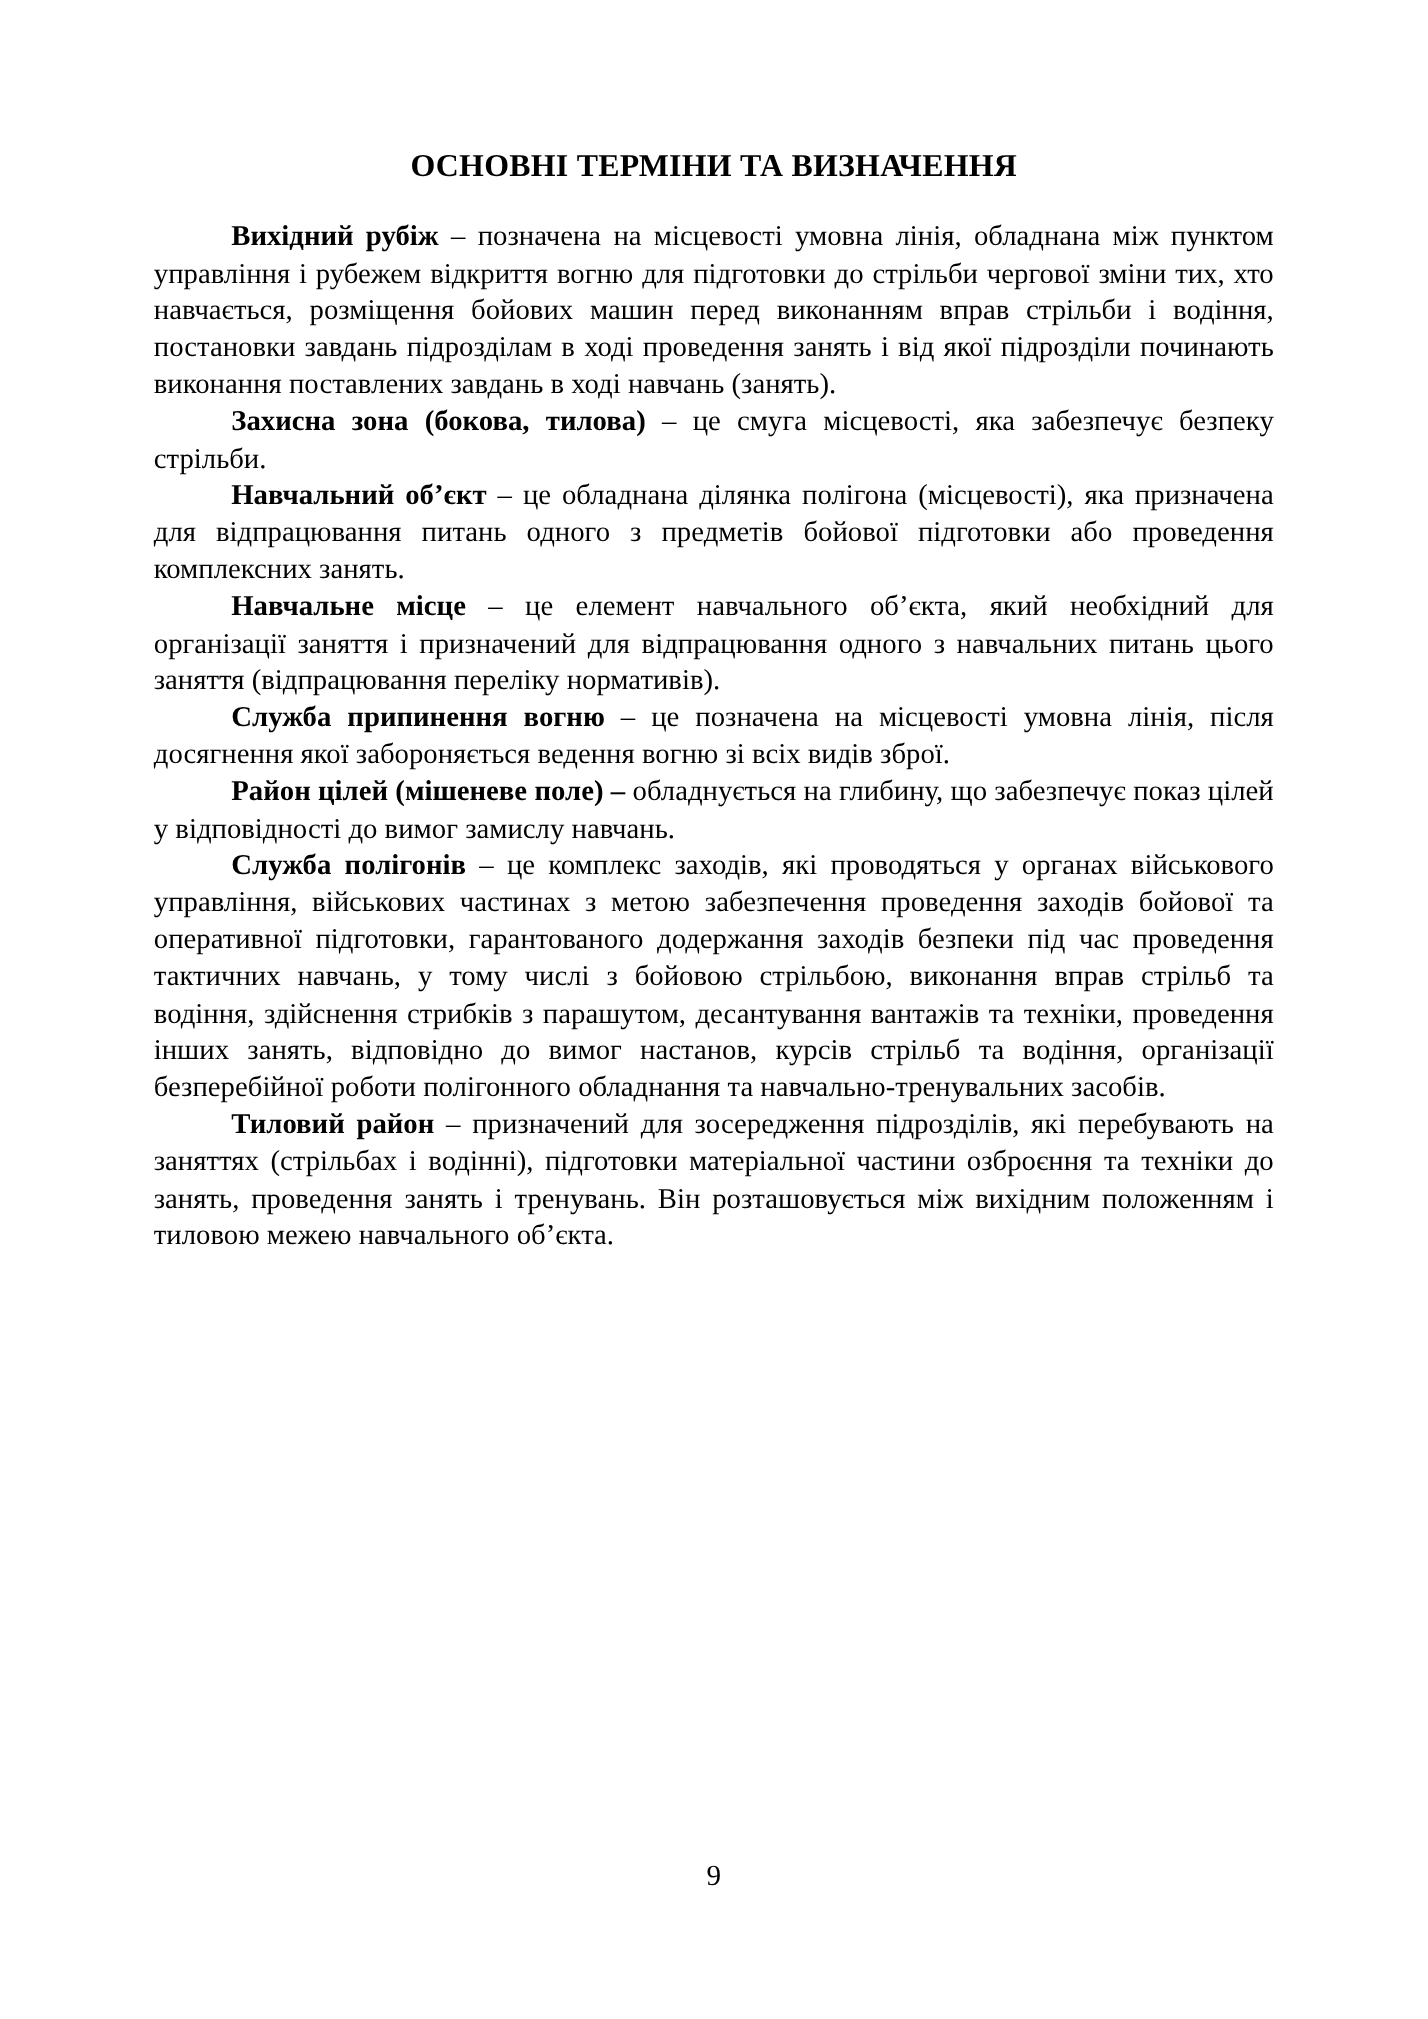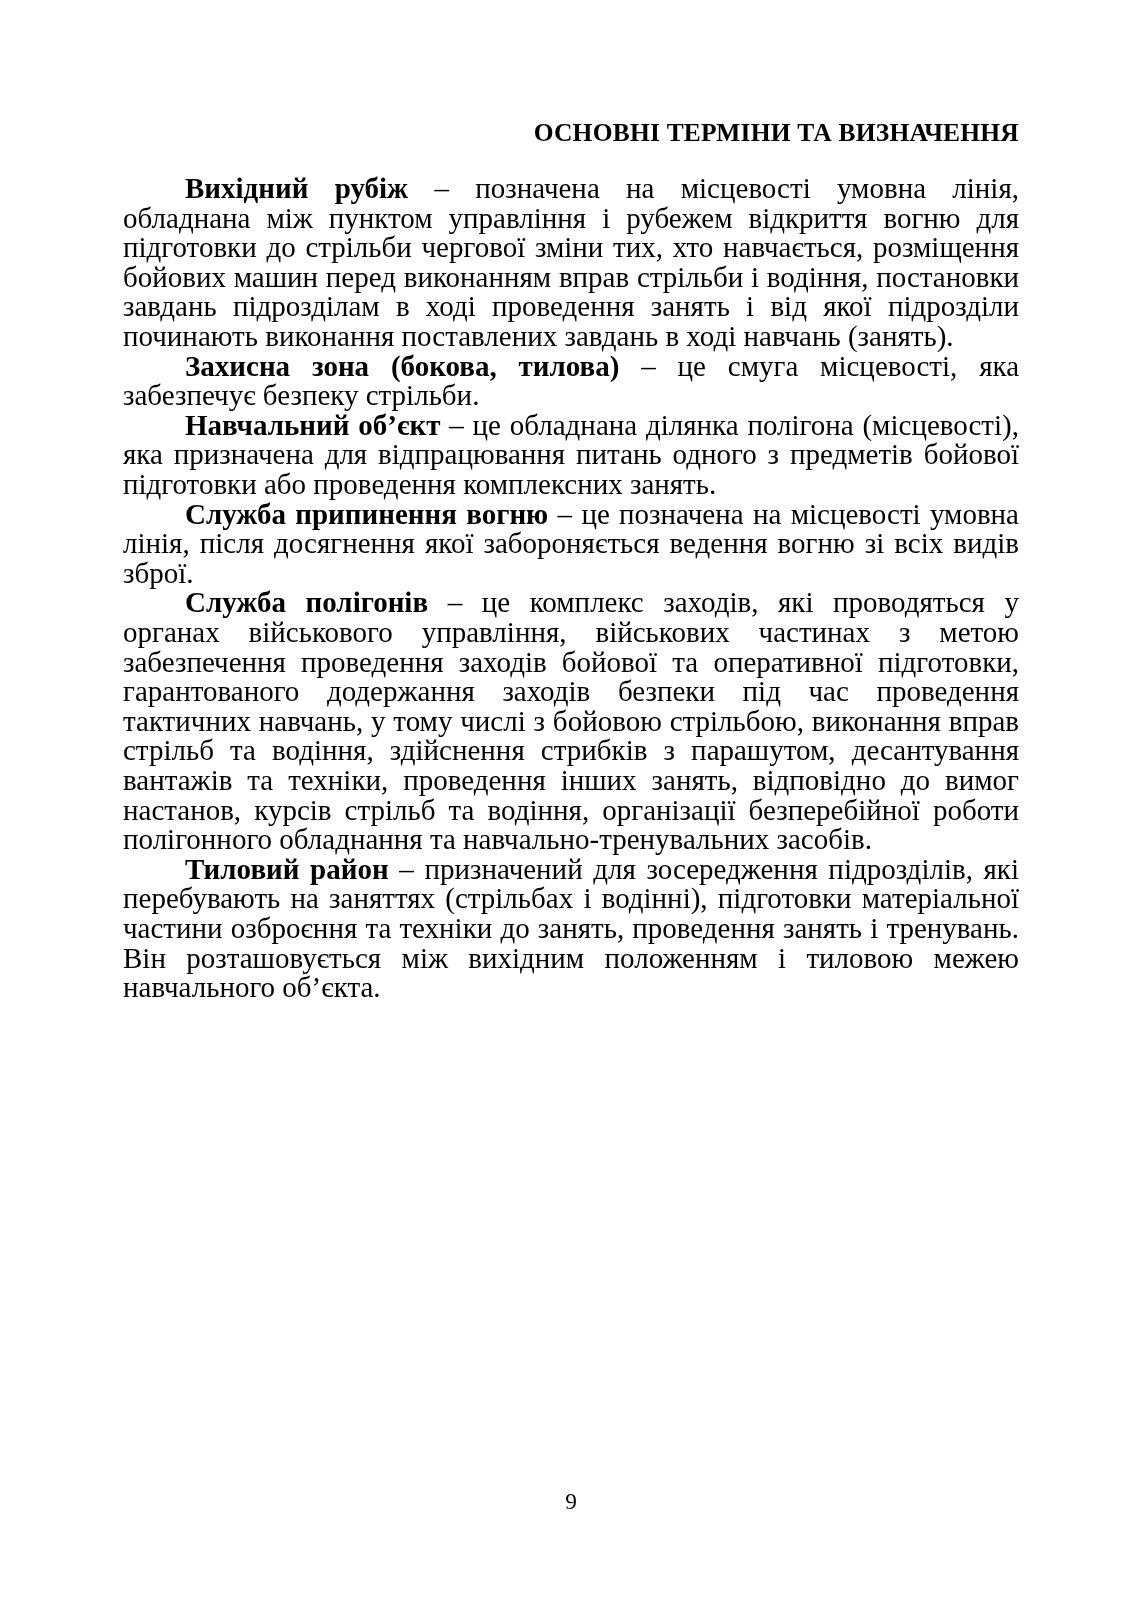--- a/index.html
+++ b/index.html
@@ -27,37 +27,37 @@
   .page-body {
     position: absolute;
     left: 123px;
     top: 0;
     width: 896px;
   }
 
   .doc-title {
     font-size: 25.5px;
     font-weight: bold;
-    text-align: right;
+    text-align: center;
     letter-spacing: 0.2px;
     margin: 0;
     padding-top: 118px;
     line-height: 1.18;
     white-space: nowrap;
   }
 
   .definitions {
     margin: 0;
     padding: 0;
     list-style: none;
     margin-top: 26px;
   }
 
   .definition {
-    font-size: 29px;
+    font-size: 23px;
     line-height: 29.6px;
     text-align: justify;
     text-justify: inter-word;
     text-indent: 62px;
     margin: 0;
     hyphens: none;
   }
 
   .term {
     font-weight: bold;
@@ -89,21 +89,23 @@
 
 <div class="page">
   <div class="page-body">
 
     <h1 class="doc-title">ОСНОВНІ ТЕРМІНИ ТА ВИЗНАЧЕННЯ</h1>
 
     <div class="definitions">
         <p class="definition"><span class="term">Вихідний рубіж</span> <span class="dash">–</span> <span class="body-text">позначена на місцевості умовна лінія, обладнана між пунктом управління і рубежем відкриття вогню для підготовки до стрільби чергової зміни тих, хто навчається, розміщення бойових машин перед виконанням вправ стрільби і водіння, постановки завдань підрозділам в ході проведення занять і від якої підрозділи починають виконання поставлених завдань в ході навчань (занять).</span></p>
         <p class="definition"><span class="term">Захисна зона (бокова, тилова)</span> <span class="dash">–</span> <span class="body-text">це смуга місцевості, яка забезпечує безпеку стрільби.</span></p>
         <p class="definition"><span class="term">Навчальний об’єкт</span> <span class="dash">–</span> <span class="body-text">це обладнана ділянка полігона (місцевості), яка призначена для відпрацювання питань одного з предметів бойової підготовки або проведення комплексних занять.</span></p>
+        <p class="definition"><span class="term">Навчальне місце</span> <span class="dash">–</span> <span class="body-text">це елемент навчального об’єкта, який необхідний для організації заняття і призначений для відпрацювання одного з навчальних питань цього заняття (відпрацювання переліку нормативів).</span></p>
         <p class="definition"><span class="term">Служба припинення вогню</span> <span class="dash">–</span> <span class="body-text">це позначена на місцевості умовна лінія, після досягнення якої забороняється ведення вогню зі всіх видів зброї.</span></p>
+        <p class="definition"><span class="term">Район цілей (мішеневе поле)</span> <span class="dash is-bold">–</span> <span class="body-text">обладнується на глибину, що забезпечує показ цілей у відповідності до вимог замислу навчань.</span></p>
         <p class="definition"><span class="term">Служба полігонів</span> <span class="dash">–</span> <span class="body-text">це комплекс заходів, які проводяться у органах військового управління, військових частинах з метою забезпечення проведення заходів бойової та оперативної підготовки, гарантованого додержання заходів безпеки під час проведення тактичних навчань, у тому числі з бойовою стрільбою, виконання вправ стрільб та водіння, здійснення стрибків з парашутом, десантування вантажів та техніки, проведення інших занять, відповідно до вимог настанов, курсів стрільб та водіння, організації безперебійної роботи полігонного обладнання та навчально-тренувальних засобів.</span></p>
         <p class="definition"><span class="term">Тиловий район</span> <span class="dash">–</span> <span class="body-text">призначений для зосередження підрозділів, які перебувають на заняттях (стрільбах і водінні), підготовки матеріальної частини озброєння та техніки до занять, проведення занять і тренувань. Він розташовується між вихідним положенням і тиловою межею навчального об’єкта.</span></p>
       </div>
 
   </div>
 
   <div class="page-number">9</div>
 </div>
 
 </body></html>

